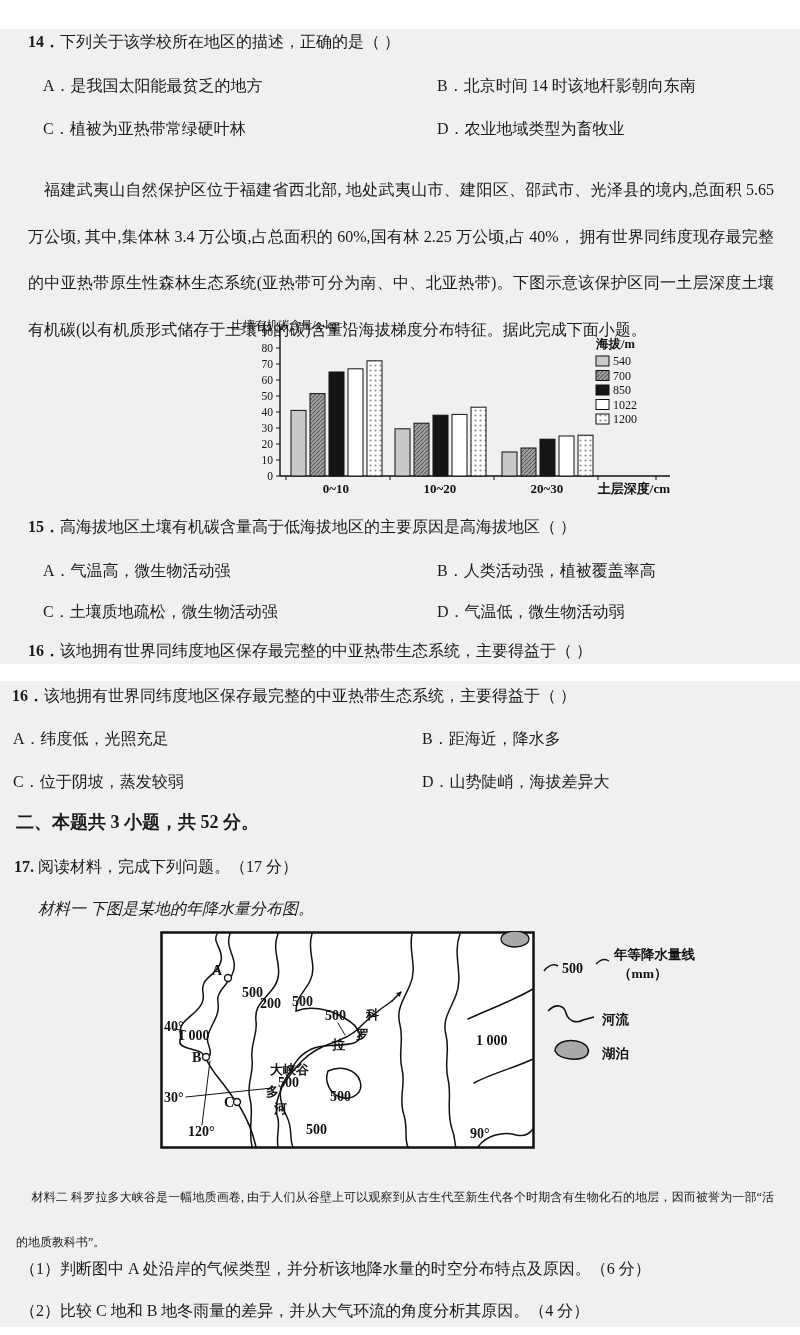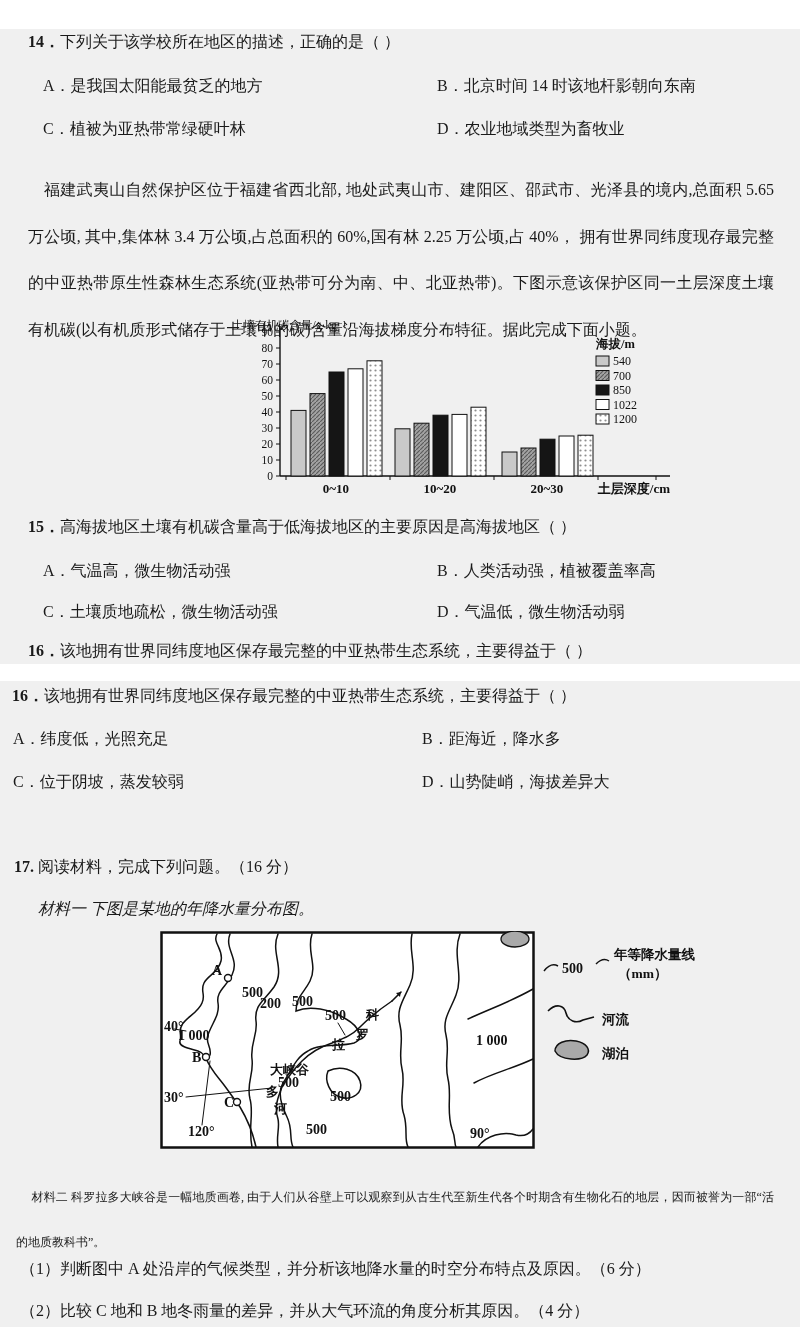--- a/index.html
+++ b/index.html
@@ -145,23 +145,24 @@
   </div>
   <div class="optrow" style="left:13px;top:46px;right:20px">
     <span class="opt1" style="width:409px"><span>A．</span><span>纬度低，光照充足</span></span>
     <span><span>B．</span><span>距海近，降水多</span></span>
   </div>
   <div class="optrow" style="left:13px;top:89px;right:20px">
     <span class="opt1" style="width:409px"><span>C．</span><span>位于阴坡，蒸发较弱</span></span>
     <span><span>D．</span><span>山势陡峭，海拔差异大</span></span>
   </div>
 
+  <div class="line section-head" style="left:16px;top:128px">二、本题共 3 小题，共 52 分。</div>
 
   <div class="line" style="left:14px;top:174px">
-    <span class="qnum">17.</span> <span>阅读材料，完成下列问题。（16 分）</span>
+    <span class="qnum">17.</span> <span>阅读材料，完成下列问题。（17 分）</span>
   </div>
 
   <div class="line material" style="left:38px;top:216px">材料一 下图是某地的年降水量分布图。</div>
 
   <figure id="map-fig">
     <svg width="540" height="218" viewBox="0 0 540 218">
 
       <rect x="1.5" y="1.5" width="372" height="215" fill="#ffffff" stroke="#111" stroke-width="2.5"></rect>
       <g fill="none" stroke="#111" stroke-width="1.5" stroke-linecap="round">
 

